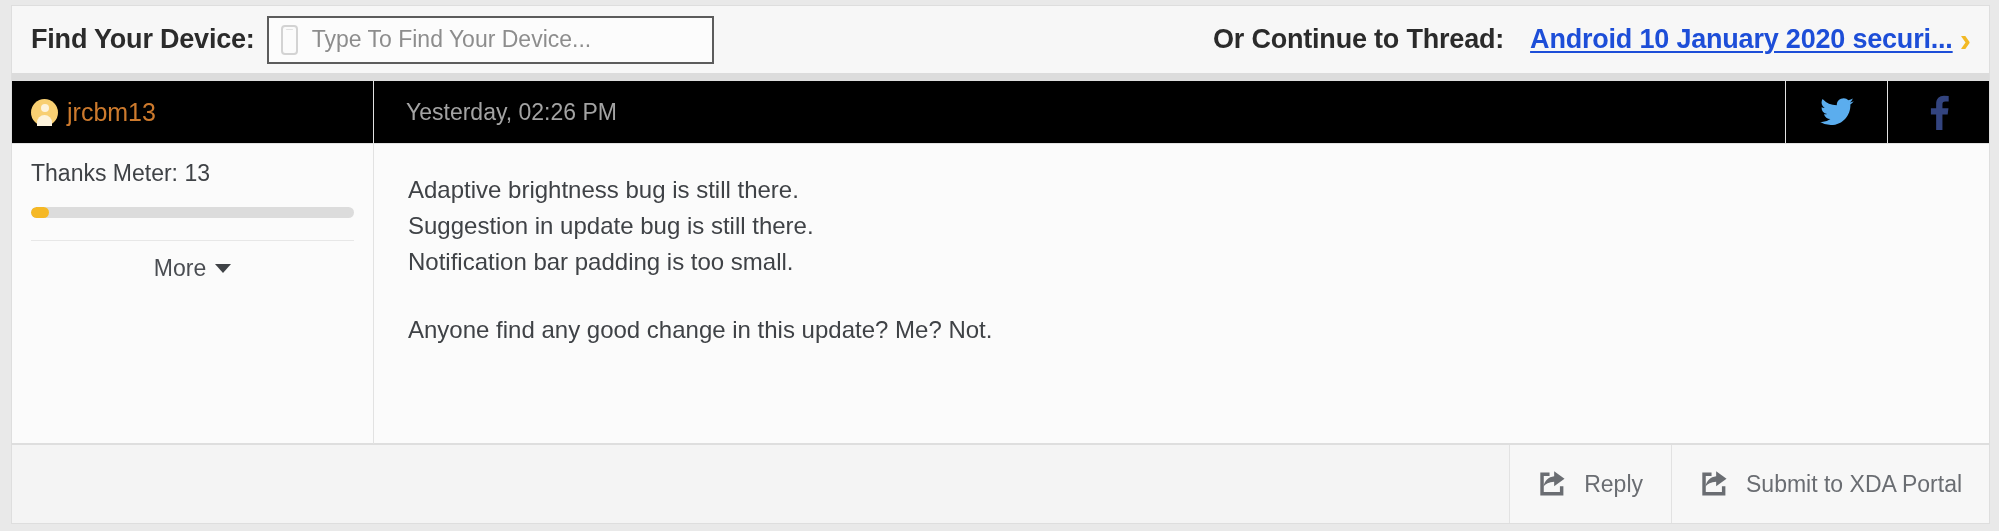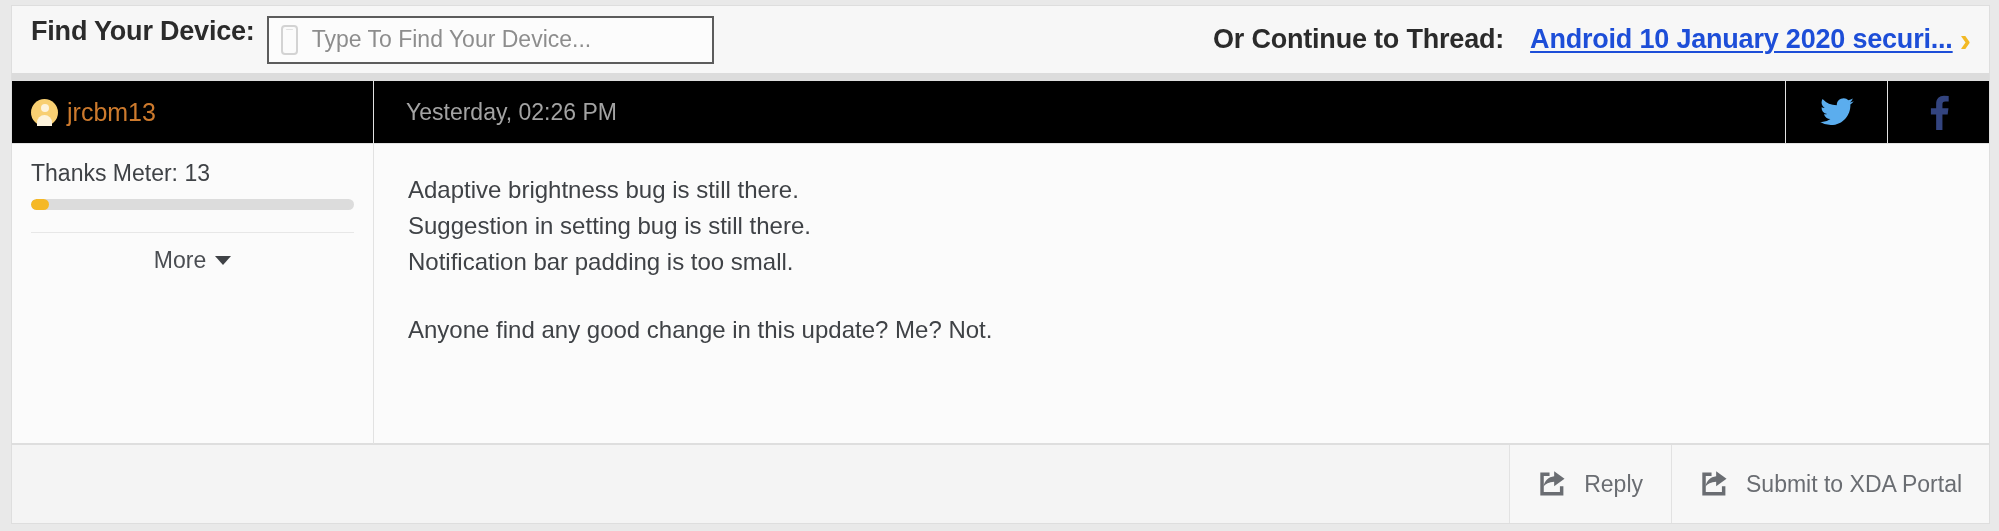--- a/index.html
+++ b/index.html
@@ -26,21 +26,21 @@
     width: 1979px; height: 68px;
     background: #f7f7f7;
     border: 1px solid #dedede;
     border-bottom: none;
     display: flex;
     align-items: center;
   }
 
   .topbar-left {
     display: flex;
-    align-items: flex-start;
+    align-items: center;
     padding-left: 19px;
     flex: 0 0 auto;
   }
 
   .find-label {
     font-size: 27px;
     font-weight: bold;
     color: #2b2b2b;
     letter-spacing: -0.2px;
     white-space: nowrap;
@@ -238,21 +238,21 @@
     color: #3f4246;
     padding-top: 19px;
     padding-bottom: 18px;
     border-bottom: 1px solid #e7e7e7;
   }
 
   .thanks-row {
     font-size: 23px;
     color: #3f4246;
     padding-top: 16px;
-    padding-bottom: 12px;
+    padding-bottom: 20px;
   }
 
   .meter-track {
     width: 100%;
     height: 11px;
     background: #dcdcdc;
     border-radius: 6px;
     position: relative;
     overflow: hidden;
   }
@@ -388,21 +388,21 @@
         </div>
 
         <div class="more-row">
           <span class="more-text">More</span>
           <span class="caret-down"></span>
         </div>
       </div>
 
       <div class="content">
         <p>Adaptive brightness bug is still there.</p>
-        <p>Suggestion in setting bug is still there.</p>
+        <p>Suggestion in update bug is still there.</p>
         <p>Notification bar padding is too small.</p>
         <div class="gap"></div>
         <p>Anyone find any good change in this update? Me? Not.</p>
       </div>
     </div>
   </div>
 
   <div class="footer">
 
     <div class="footer-btn btn-reply">

